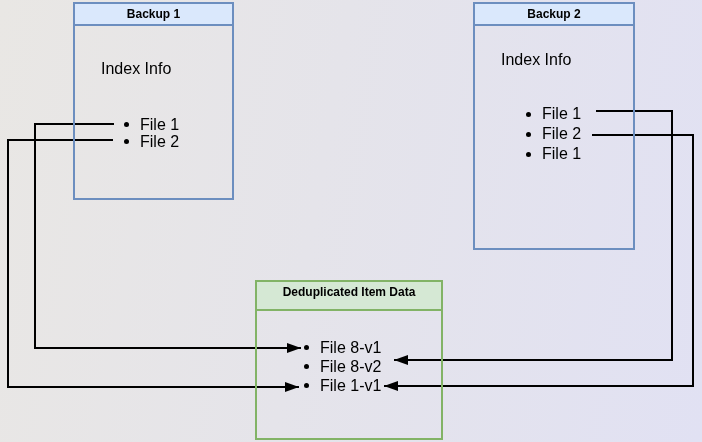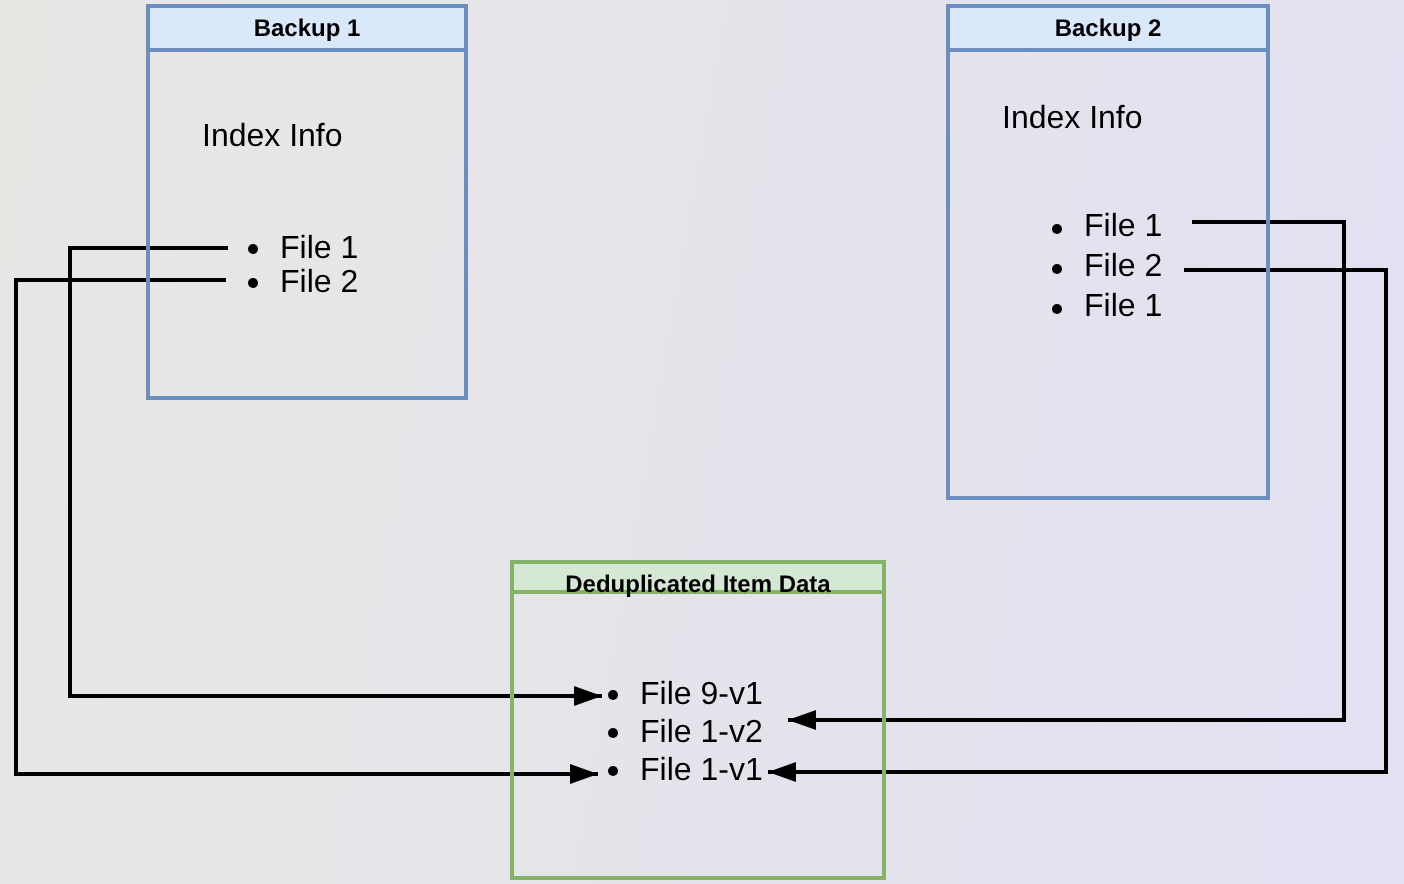--- a/index.html
+++ b/index.html
@@ -30,21 +30,21 @@
   .node.green  { border-color: #82b366; }
   .node-header {
     box-sizing: border-box;
     width: 100%;
     text-align: center;
     font-weight: bold;
     font-size: 12px;
     border-bottom: 2px solid;
   }
   .blue  .node-header { background: #dae8fc; border-color: #6c8ebf; height: 22px; line-height: 21px; }
-  .green .node-header { background: #d5e8d4; border-color: #82b366; height: 15px; line-height: 20px; text-align: center; }
+  .green .node-header { background: #d5e8d4; border-color: #82b366; height: 29px; line-height: 20px; text-align: center; }
   .label {
     position: absolute;
     font-size: 16px;
     line-height: 18px;
     white-space: nowrap;
   }
   ul.filelist {
     position: absolute;
     margin: 0; padding: 0;
     list-style: none;
@@ -107,18 +107,18 @@
     <li><span>File 2</span></li>
     <li><span>File 1</span></li>
   </ul>
 
   <div class="node green" style="left:255px; top:280px; width:188px; height:160px;">
     <div class="node-header">
       <span>Deduplicated Item Data</span>
     </div>
   </div>
   <ul class="filelist lh19" style="left:304px; top:338px;">
-    <li><span>File 9-v1</span></li>
-    <li><span>File 1-v2</span></li>
+    <li><span>File 8-v1</span></li>
+    <li><span>File 8-v2</span></li>
     <li><span>File 1-v1</span></li>
   </ul>
 
 </div>
 
 </body></html>

